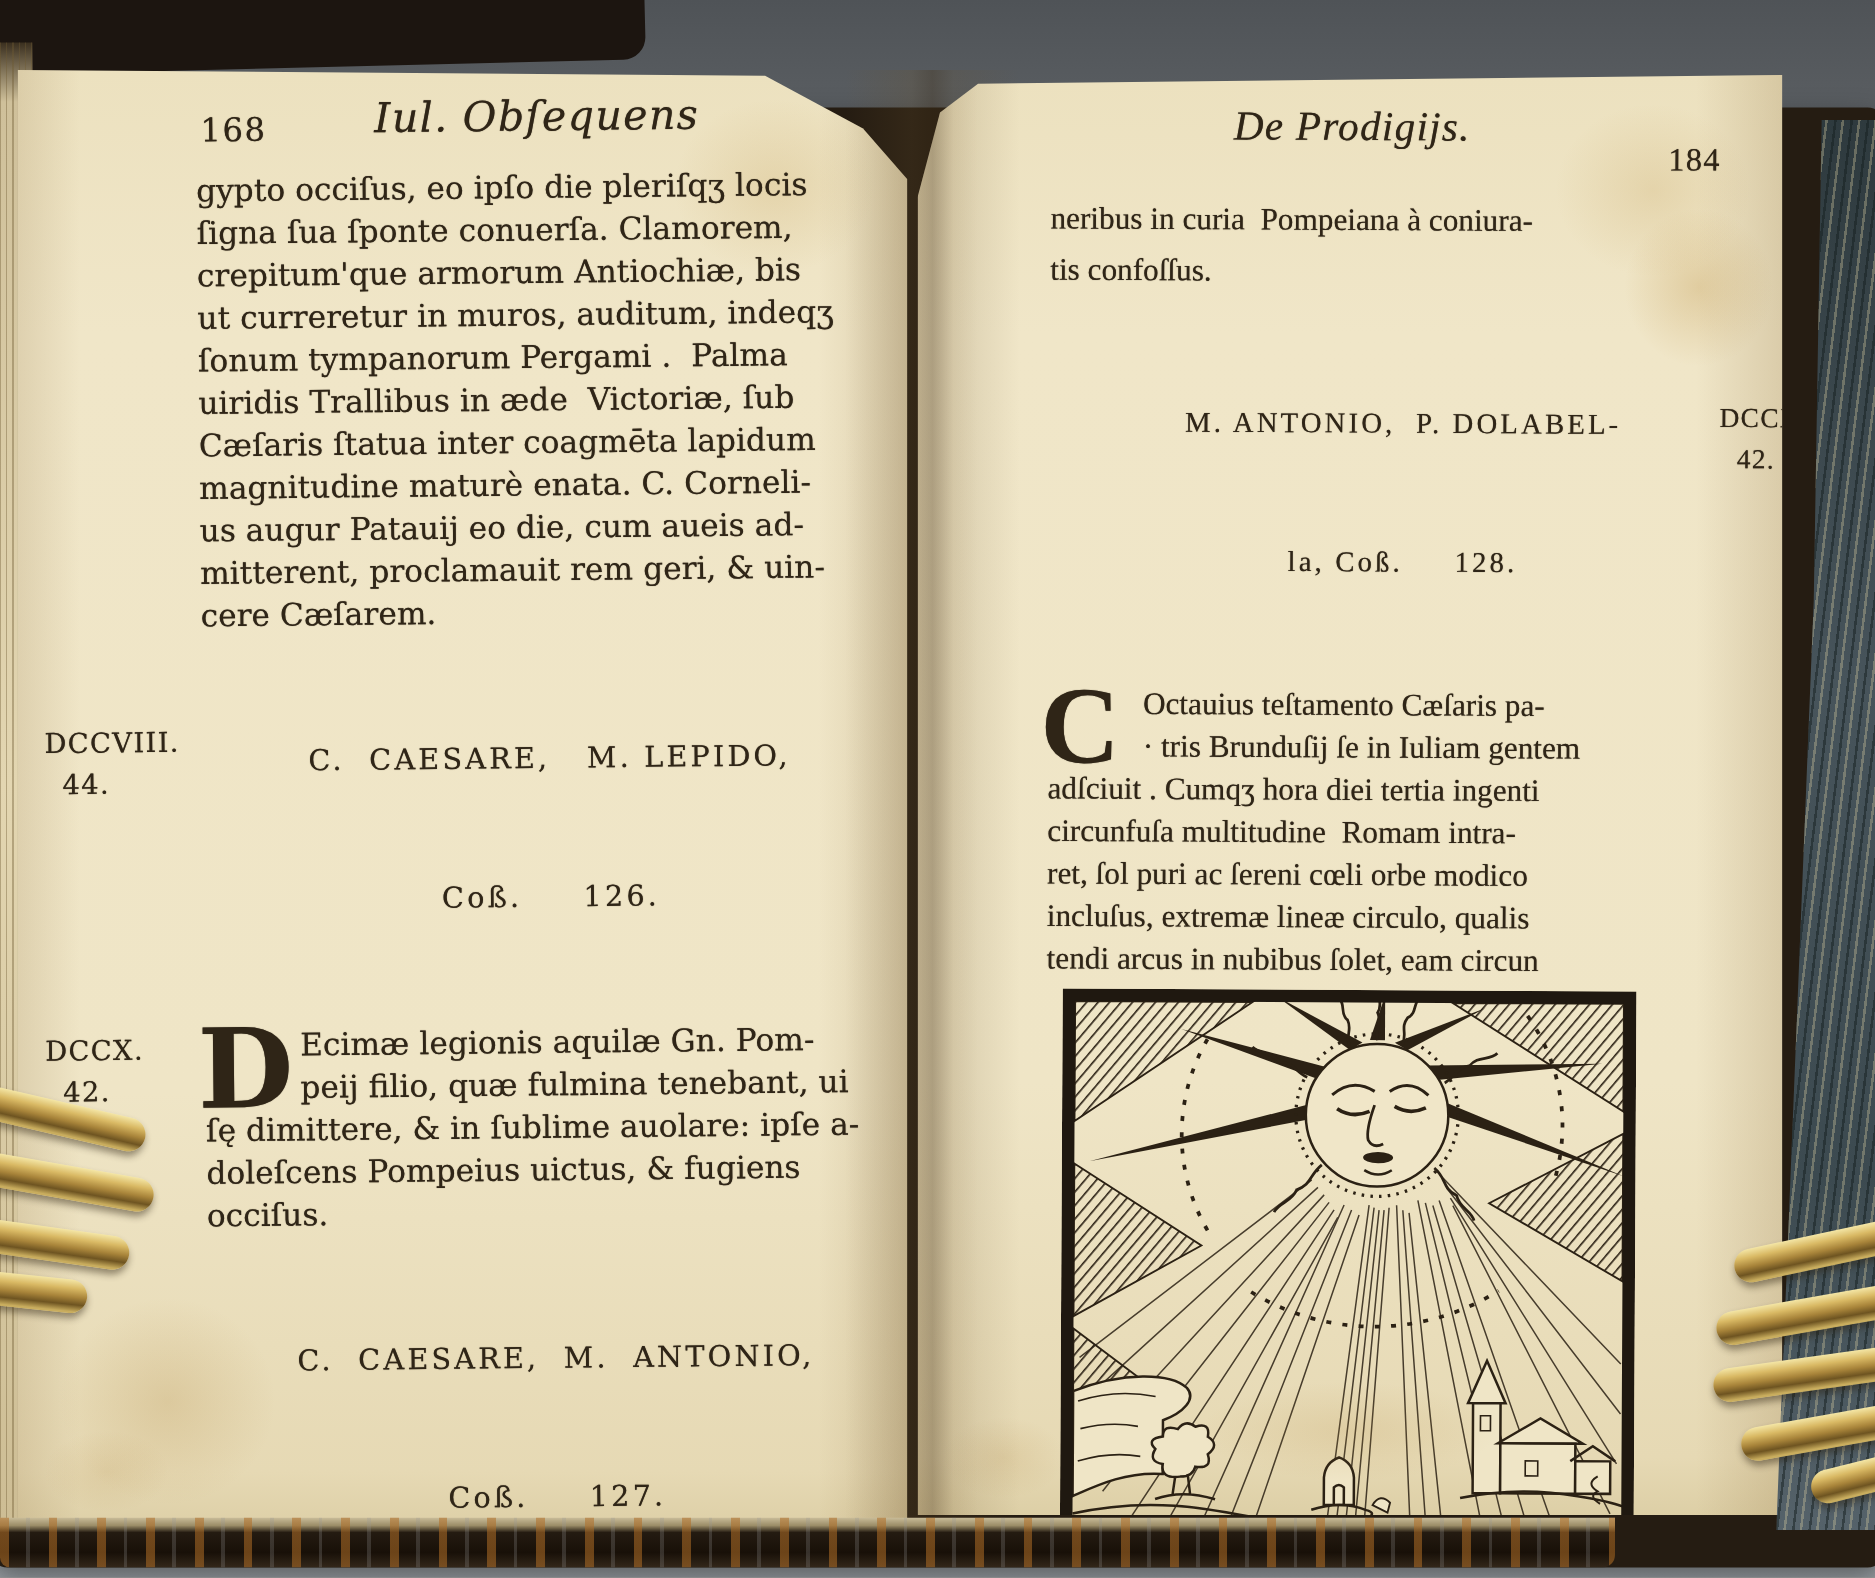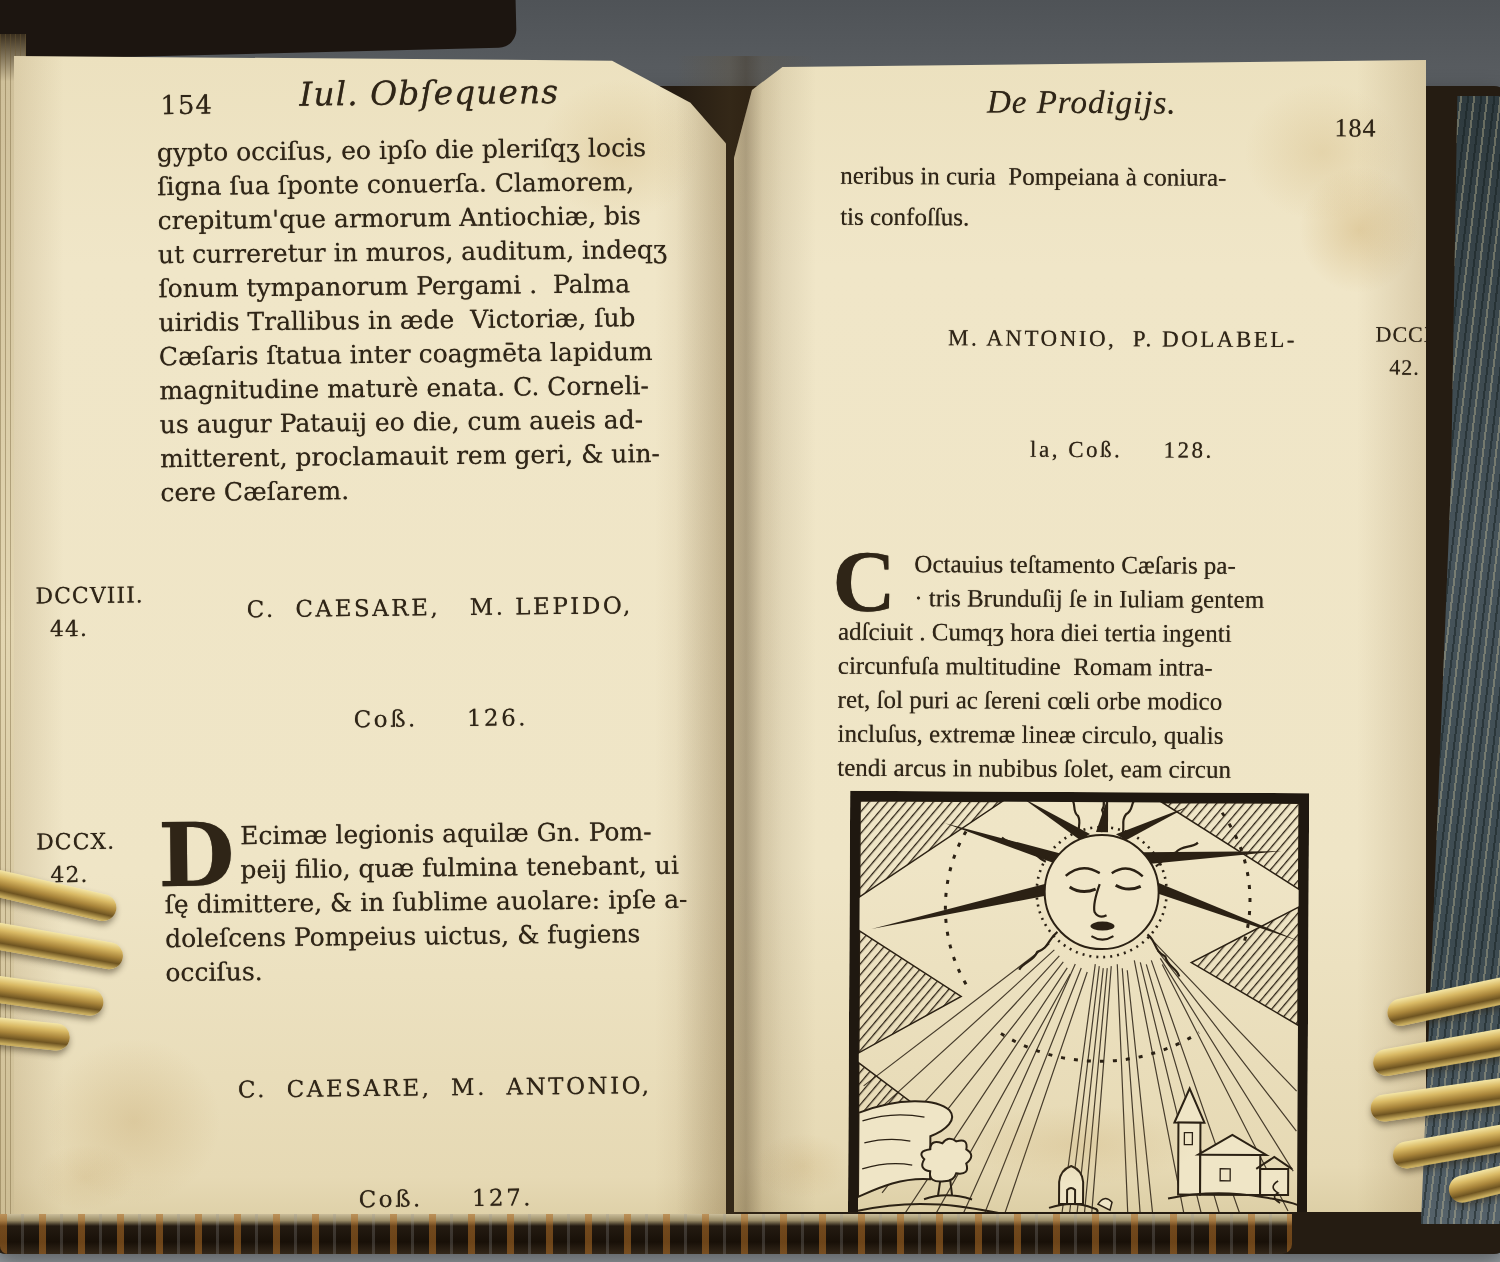--- a/index.html
+++ b/index.html
@@ -65,21 +65,21 @@
 </style>
 </head>
 <body>
 
 <div class="abs dark-top-left"></div>
 <div class="abs book-block"></div>
 <div class="abs fore-edge-left"></div>
 
 <div class="abs page page-left">
   <div class="page-inner ink">
-    <div class="page-head-num" style="left:152px;top:32px;">154</div>
+    <div class="page-head-num" style="left:152px;top:32px;">168</div>
     <div class="running-title" style="left:256px;top:18px;width:330px;">Iul. Obſequens</div>
 
     <div class="margin-note" style="left:22px;top:520px;">
         <div class="line">DCCVIII.</div>
         <div class="line">44.</div>
       </div>
     <div class="margin-note" style="left:20px;top:766px;">
         <div class="line">DCCX.</div>
         <div class="line">42.</div>
       </div>

